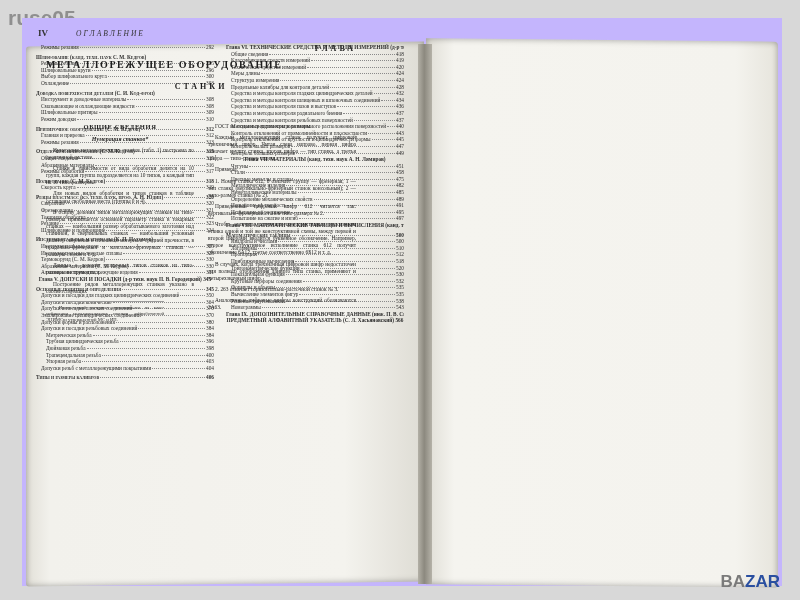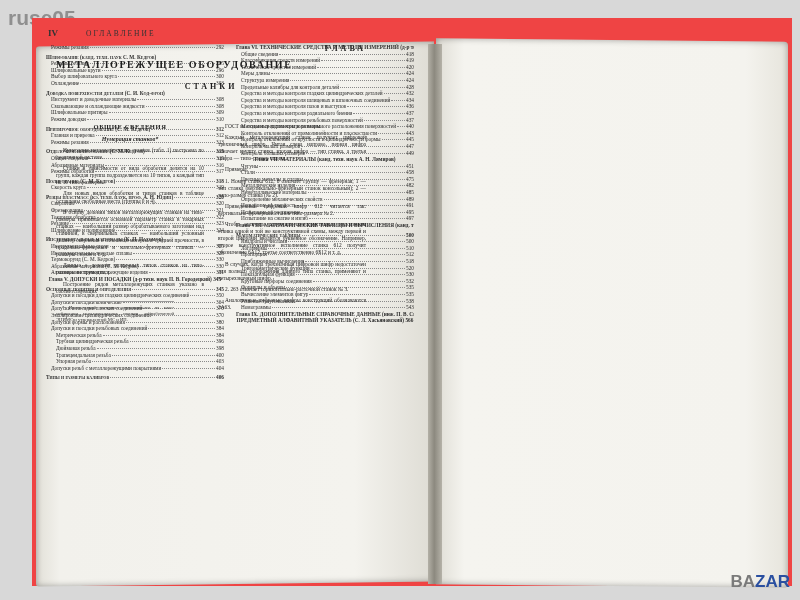--- a/index.html
+++ b/index.html
@@ -11,30 +11,30 @@
   #root{position:relative;width:800px;height:600px;}
 
   
   .wm-tl{
     position:absolute;left:8px;top:6px;
     font-family:"Liberation Sans", sans-serif;
     font-size:21px;font-weight:bold;color:#8f8f8f;
     letter-spacing:0px;
   }
   .wm-br{
-    position:absolute;right:10px;bottom:8px;
+    position:absolute;right:20px;bottom:8px;
     font-family:"Liberation Sans", sans-serif;
     font-size:17px;font-weight:bold;color:#7a7a7a;
   }
   .wm-br .blue{color:#2a4fa0;}
 
   
   .book{
-    position:absolute;left:32px;top:18px;width:760px;height:568px;
-    background:#ef4444;
+    position:absolute;left:22px;top:18px;width:760px;height:568px;
+    background:#c4b5fd;
   }
   .page{
     position:absolute;top:0;background:#efeee9;
     box-shadow:0 0 6px rgba(0,0,0,.35) inset;
   }
   .page-left{
     left:4px;top:26px;width:398px;height:540px;
     background:linear-gradient(90deg,#e2e0d8 0%,#f2f1ec 6%,#f4f3ee 80%,#dedcd4 100%);
     transform:skewY(-0.7deg);
     border-radius:3px 0 0 3px;
@@ -54,21 +54,21 @@
   
   .lp-inner{
     position:absolute;left:14px;top:10px;width:372px;height:520px;
     transform:skewY(0deg);
   }
   .lp-head{
     display:flex;align-items:baseline;gap:28px;
     font-size:7px;color:#333;margin:0 0 6px 2px;
   }
   .lp-head .folio{font-size:9px;font-weight:bold;}
-  .lp-head .title{letter-spacing:2px;font-size:7.5px;}
+  .lp-head .title{letter-spacing:2px;font-size:7.5px;font-style:italic;}
   .cols{display:flex;gap:12px;}
   .col{width:178px;}
   .toc{list-style:none;margin:0;padding:0;}
   .toc li{
     display:flex;align-items:baseline;
     font-size:5.3px;line-height:6.6px;color:#2b2b2b;
     white-space:nowrap;overflow:hidden;
   }
   .toc li .t{overflow:hidden;text-overflow:clip;}
   .toc li .dots{

